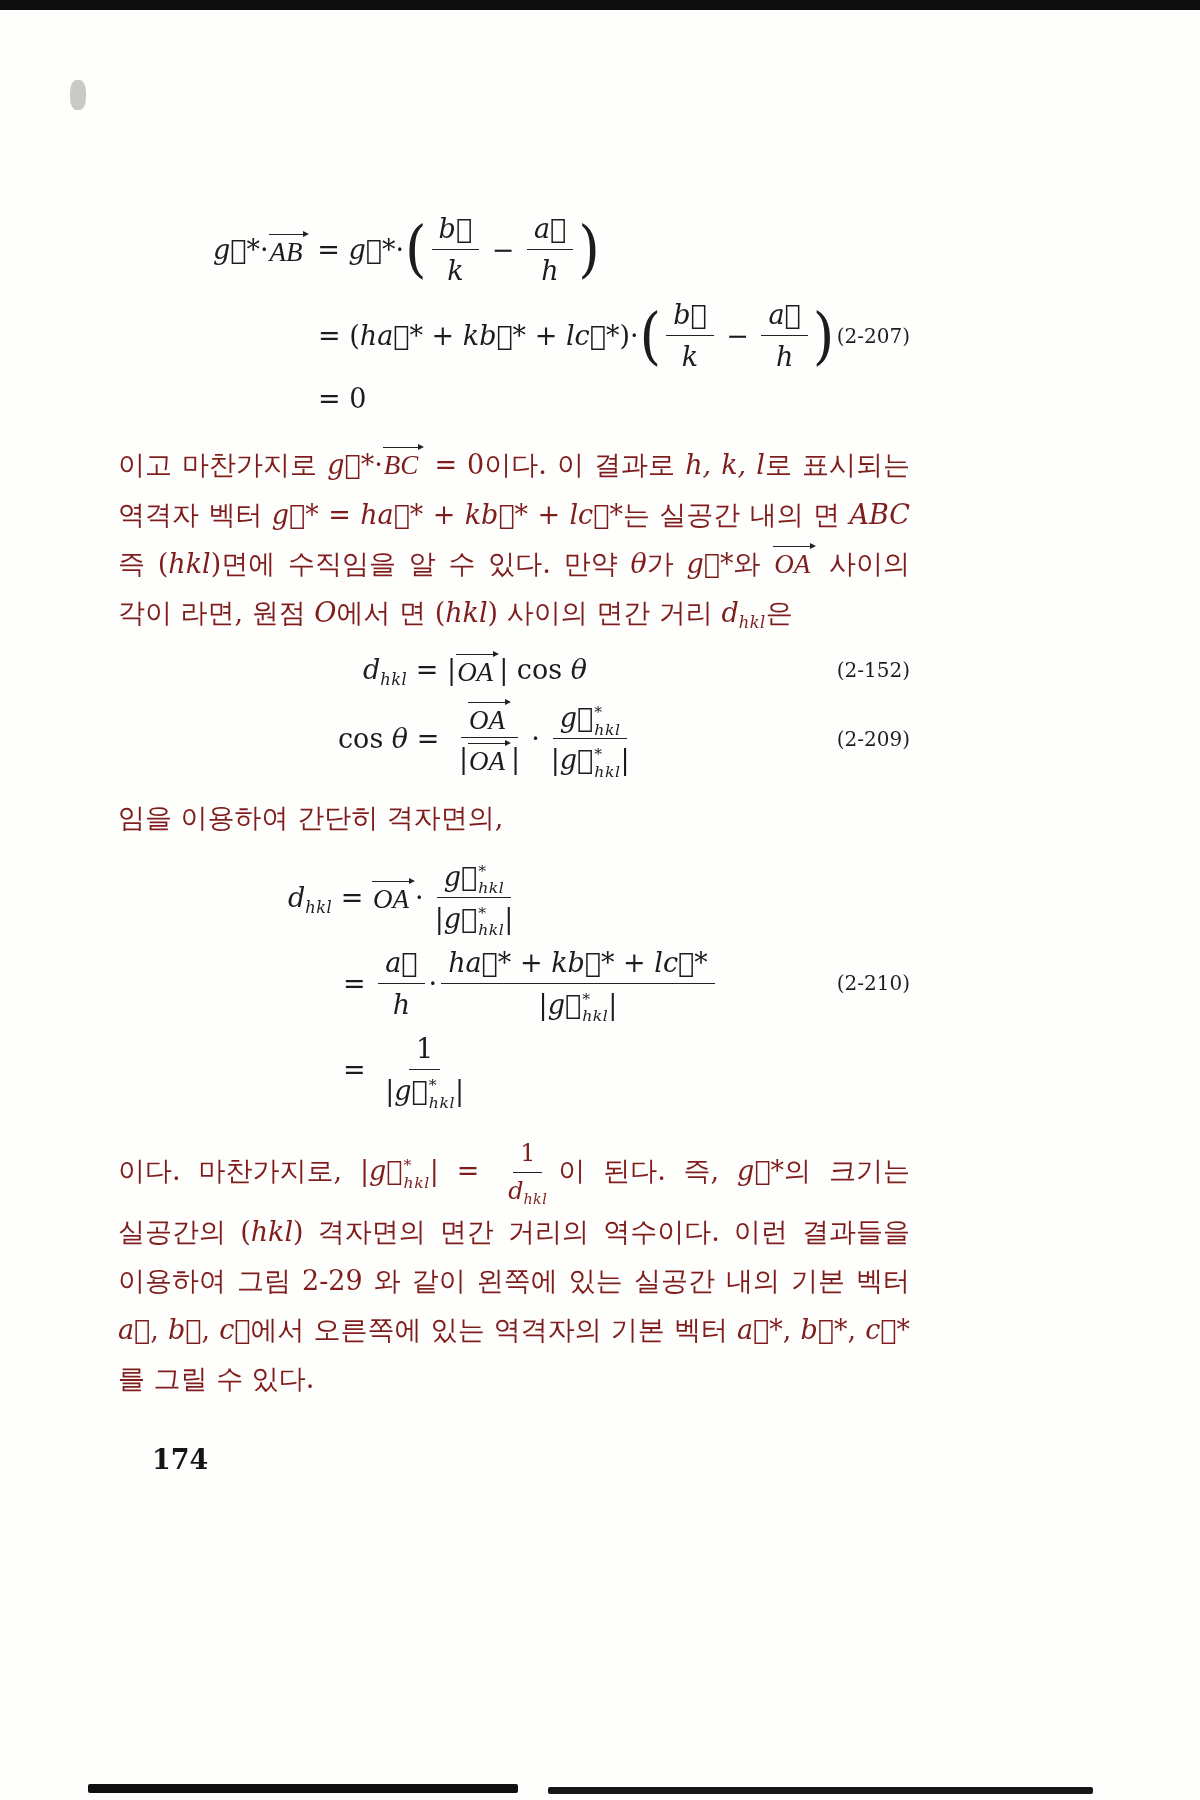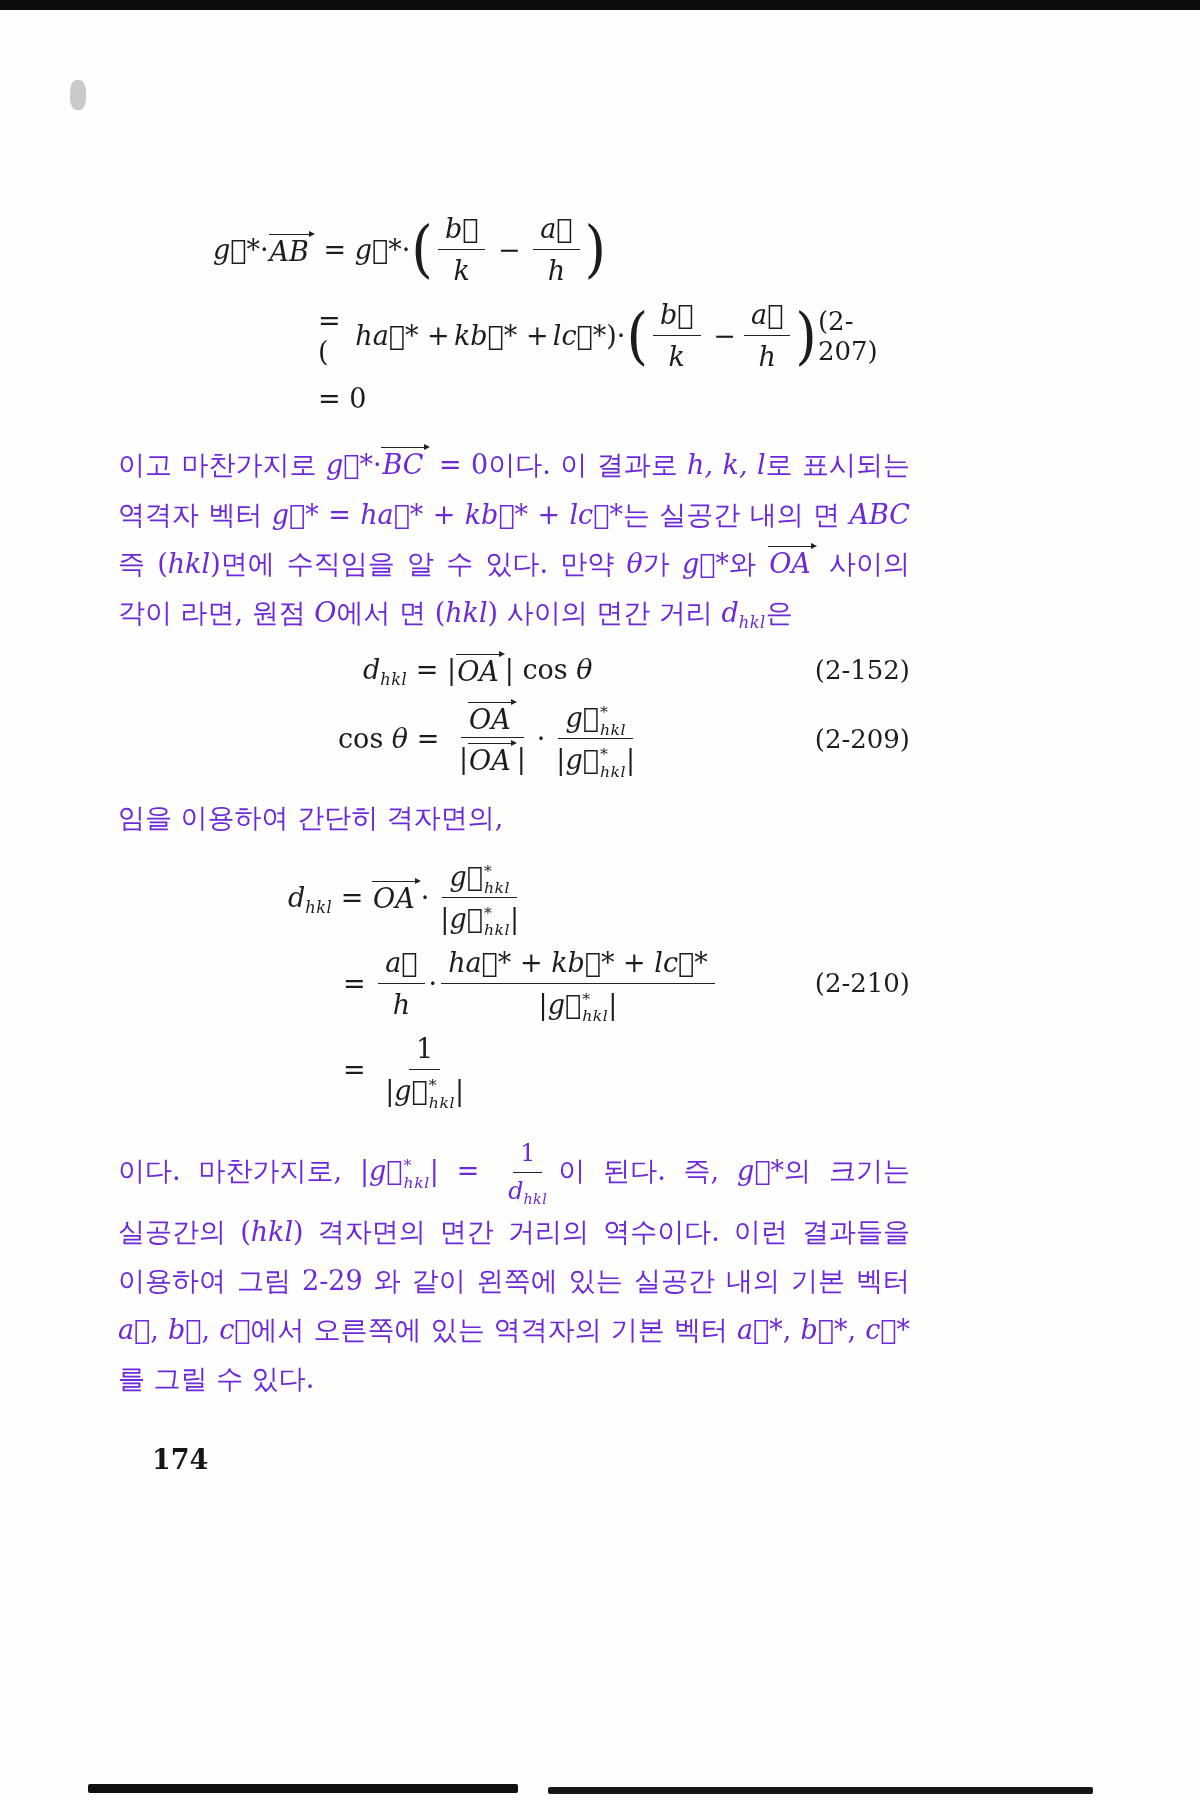--- a/index.html
+++ b/index.html
@@ -14,41 +14,41 @@
   
   .art-top{position:absolute;left:0;top:0;width:1200px;height:10px;background:#0d0d0d;}
   .art-bot-l{position:absolute;left:88px;top:1784px;width:430px;height:9px;background:#101010;border-radius:2px;}
   .art-bot-r{position:absolute;left:548px;top:1787px;width:545px;height:7px;background:#161616;border-radius:2px;}
   .art-smudge{position:absolute;left:70px;top:80px;width:16px;height:30px;background:#c9c9c6;border-radius:40%;}
 
   .content{position:absolute;left:118px;top:202px;width:792px;}
 
   .para{
     font-size:27px;line-height:1.82;text-align:justify;
-    margin:0 0 16px 0;color:#6d28d9;word-break:keep-all;
+    margin:0 0 16px 0;color:#7f1d1d;word-break:keep-all;
   }
   .para .frac{font-size:0.88em;}
 
   .eq-block{margin:0 0 26px 0;}
   .eq-line{display:flex;align-items:center;font-size:27px;margin:9px 0;}
   .eq-content{display:inline-flex;align-items:center;white-space:nowrap;}
-  .eq-tag{margin-left:auto;font-size:26px;color:#1d1d1d;}
+  .eq-tag{margin-left:auto;font-size:20px;color:#1d1d1d;}
 
   .i95{margin-left:95px;}
   .i200{margin-left:200px;}
   .i245{margin-left:245px;}
   .i220{margin-left:220px;}
   .i170{margin-left:170px;}
   .i225{margin-left:225px;}
 
   .mi{font-style:italic;}
   .seg{white-space:pre-wrap;}
 
   
-  .vec{position:relative;font-style:italic;display:inline-block;padding:5px 6px 0 1px;line-height:1.05;}
+  .vec{position:relative;font-style:italic;display:inline-block;padding:5px 6px 0 1px;line-height:1.05;font-family:Liberation Serif, serif;}
   .vec::before{content:"";position:absolute;top:1px;left:0;right:5px;border-top:1.6px solid #222;}
   .vec::after{content:"";position:absolute;top:-2px;right:0;width:0;height:0;
     border-left:6px solid #222;border-top:3.5px solid transparent;border-bottom:3.5px solid transparent;}
 
   
   .frac{display:inline-flex;flex-direction:column;align-items:center;vertical-align:middle;margin:0 4px;line-height:1.3;}
   .frac .num{display:inline-flex;align-items:center;justify-content:center;border-bottom:1.6px solid #222;padding:0 7px 3px 7px;}
   .frac .den{display:inline-flex;align-items:center;justify-content:center;padding:3px 7px 0 7px;}
 
   

